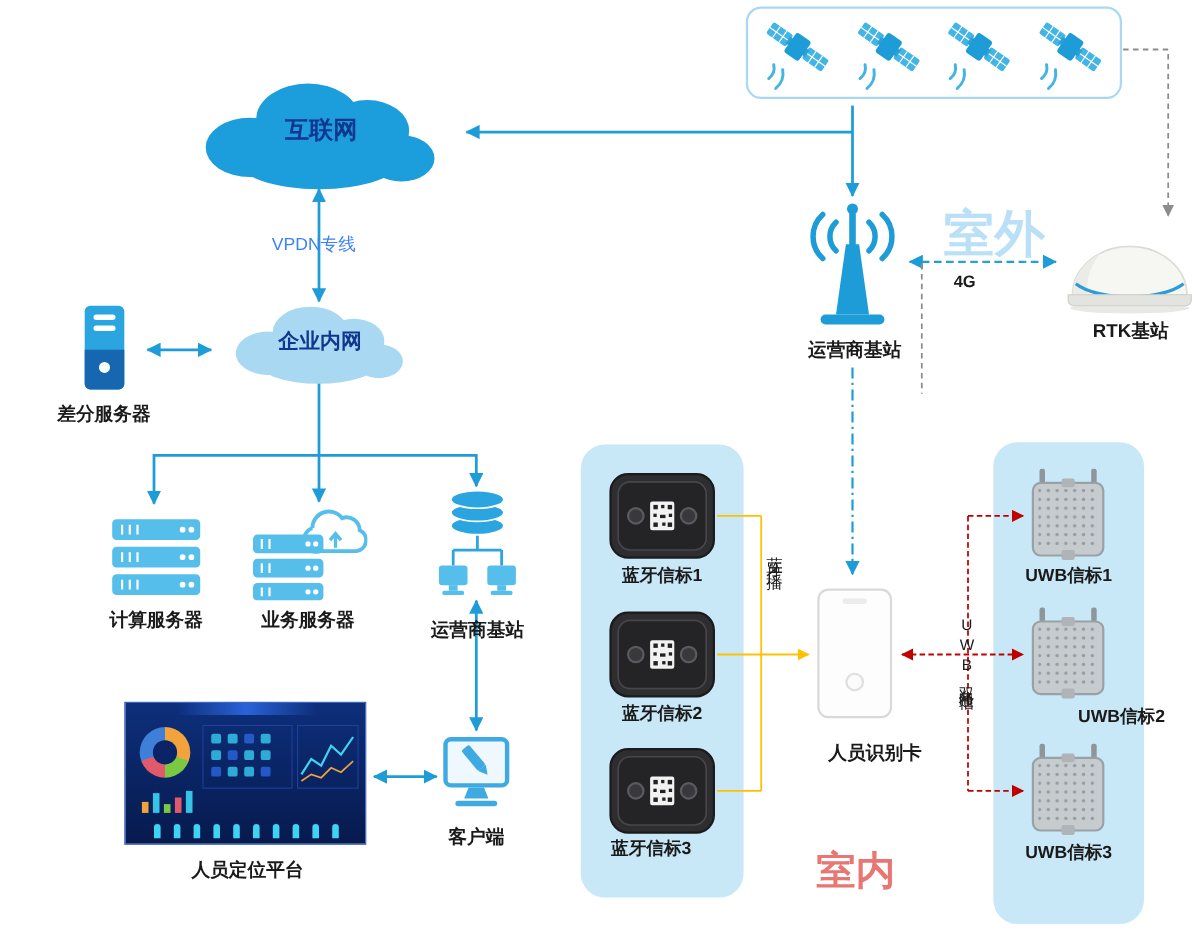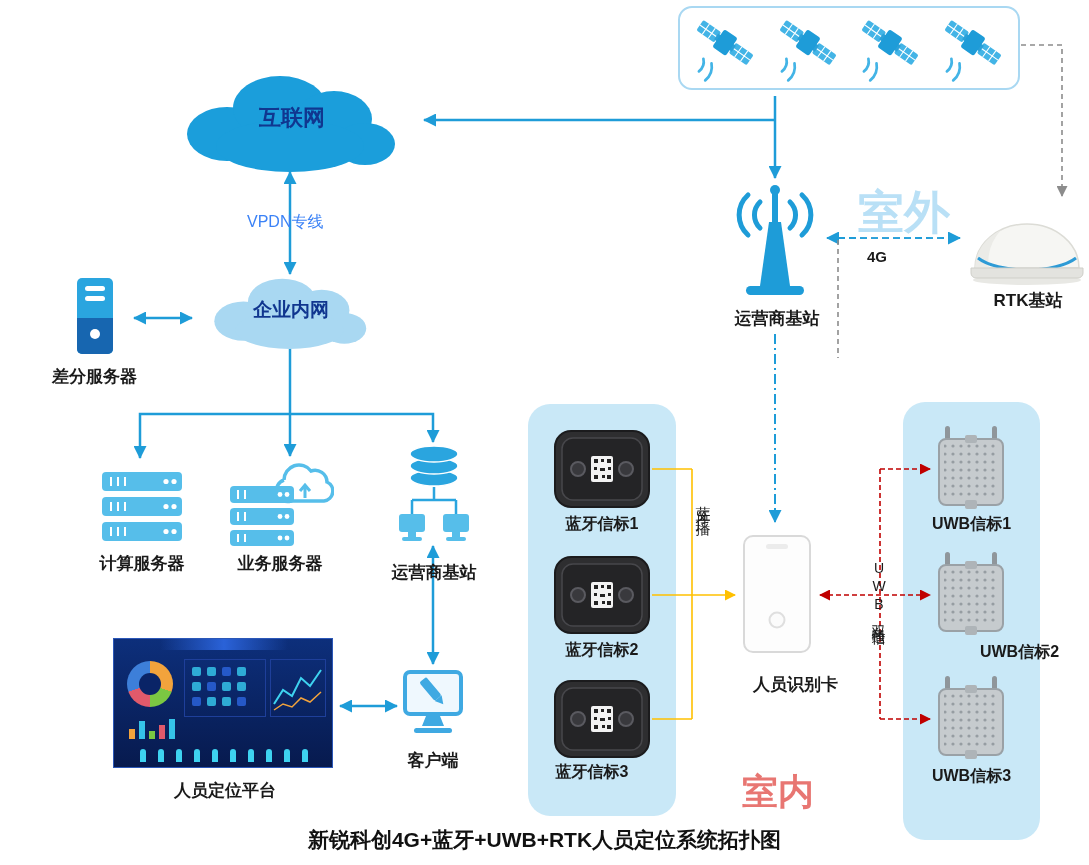--- a/index.html
+++ b/index.html
@@ -368,15 +368,14 @@
       <use href="#sym-uwb"></use>
     </svg>
   <div class="label sm" style="left:940px; top:642px; width:159px;">UWB信标2</div>
   <svg class="node" style="left:933px; top:676px;" width="76" height="86" viewBox="0 0 76 86">
       <use href="#sym-uwb"></use>
     </svg>
   <div class="label sm" style="left:903px; top:766px; width:137px;">UWB信标3</div>
 
   <div class="vtext thin" style="left:872px; top:560px;">UWB双向通信</div>
 
-  <div class="title">新锐科创4G+蓝牙+UWB+RTK人员定位系统拓扑图</div>
 
 </div>
 
 </body></html>

